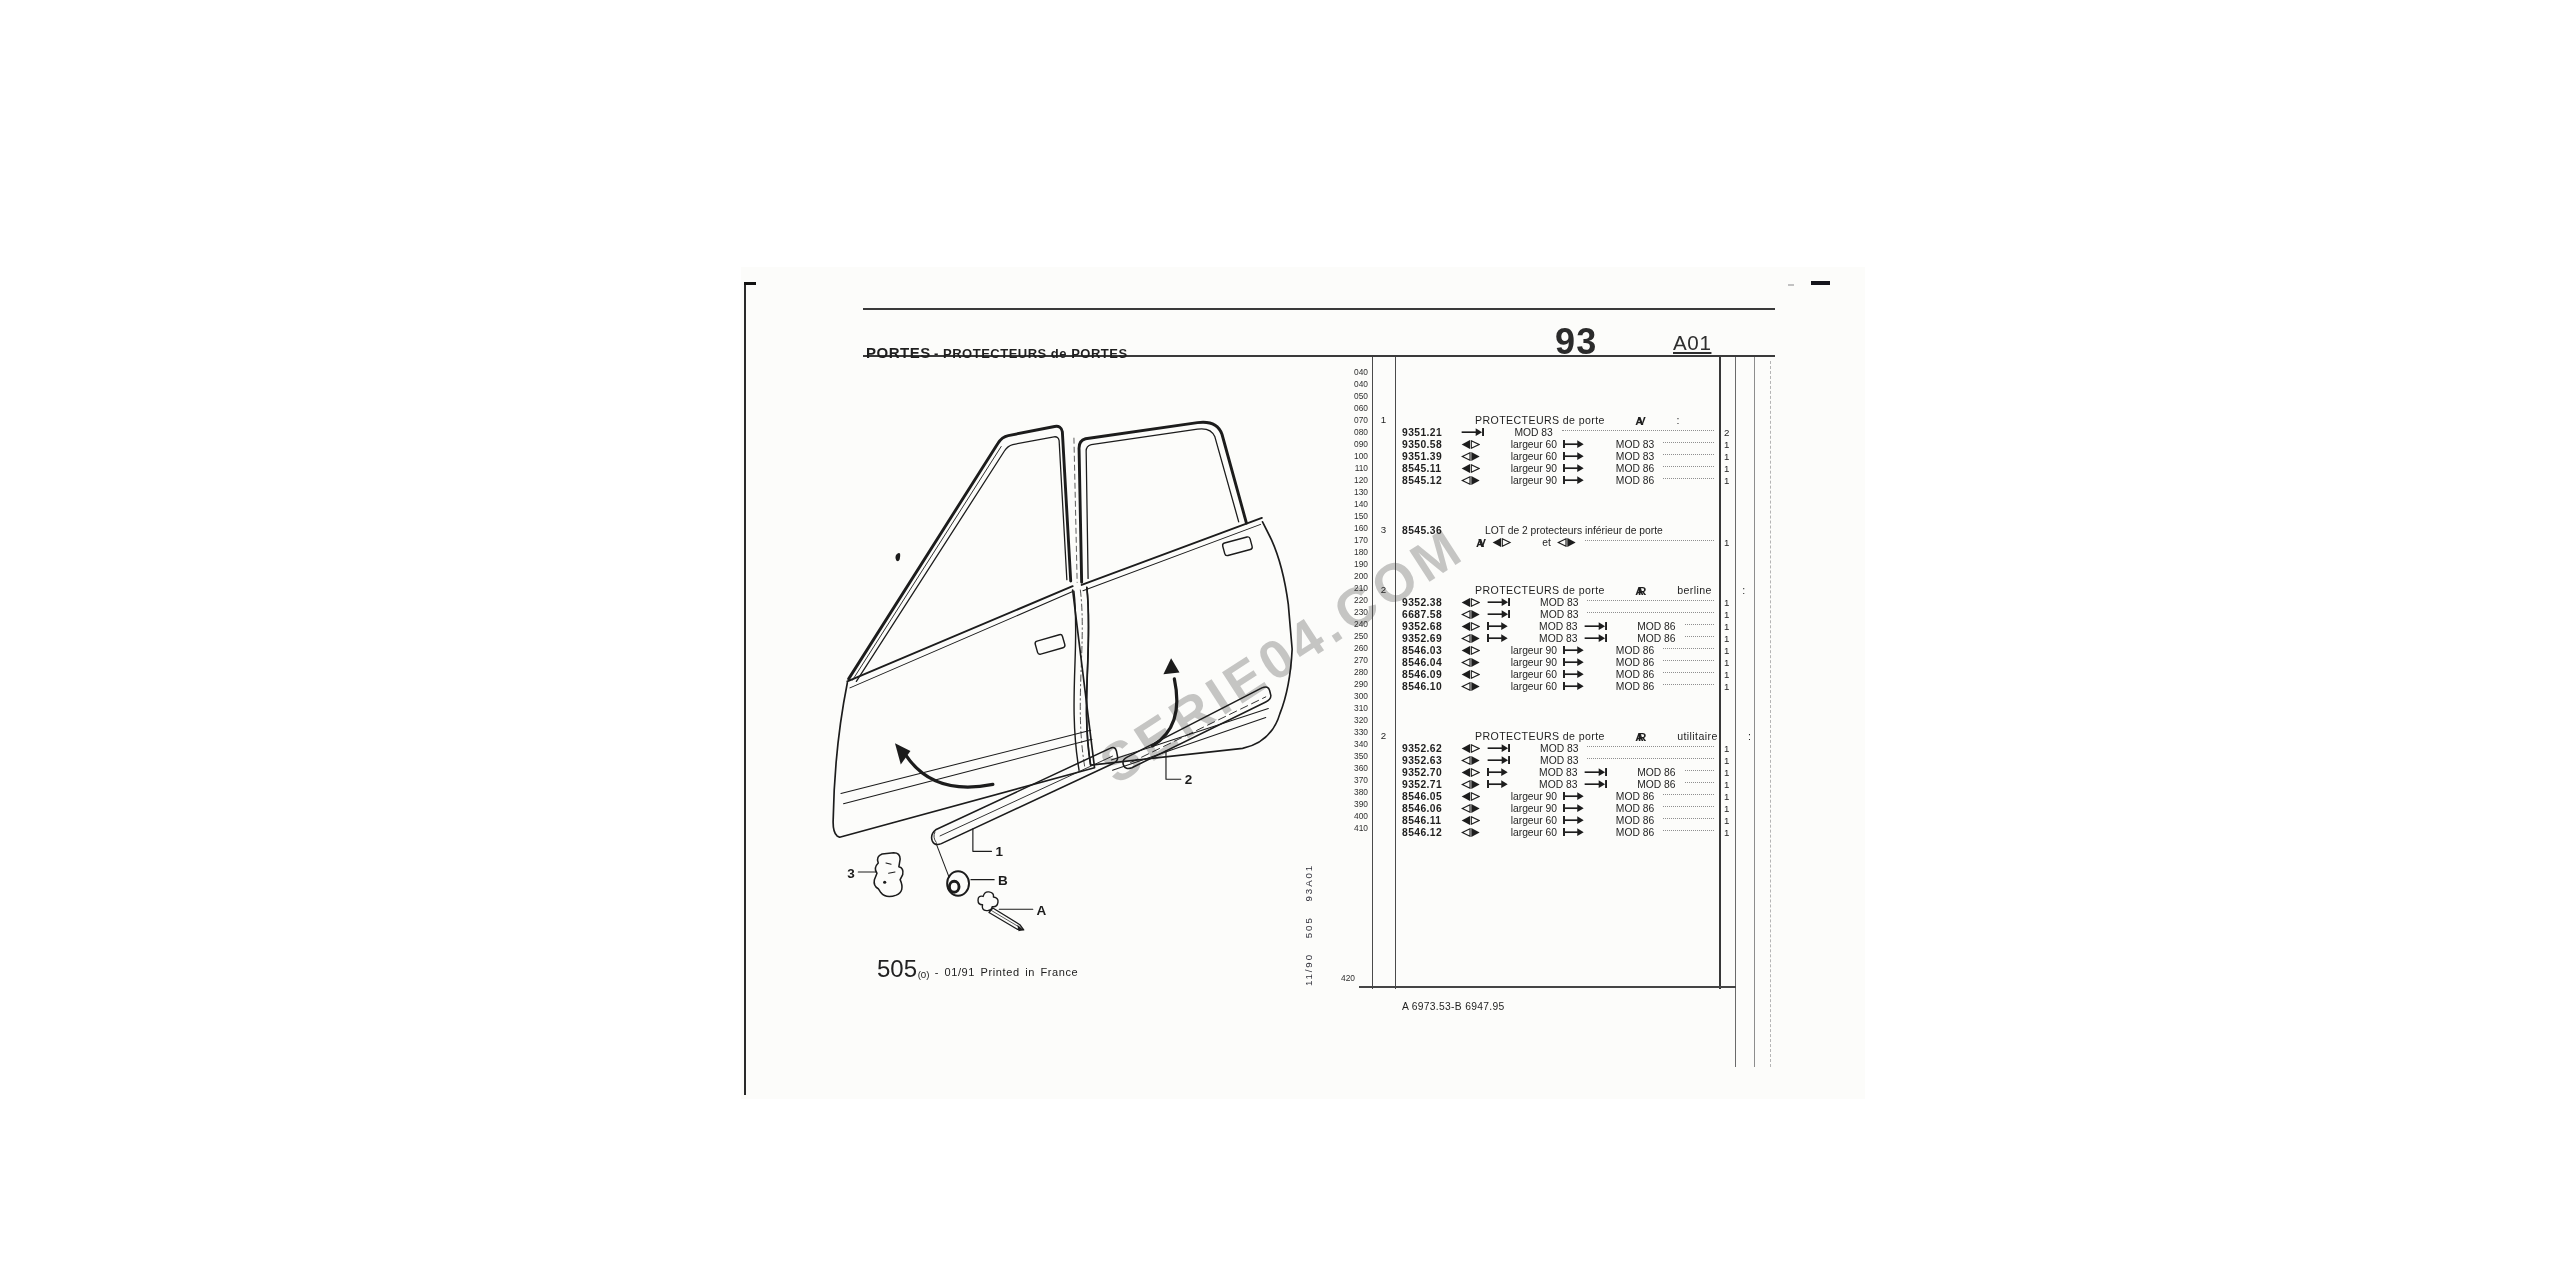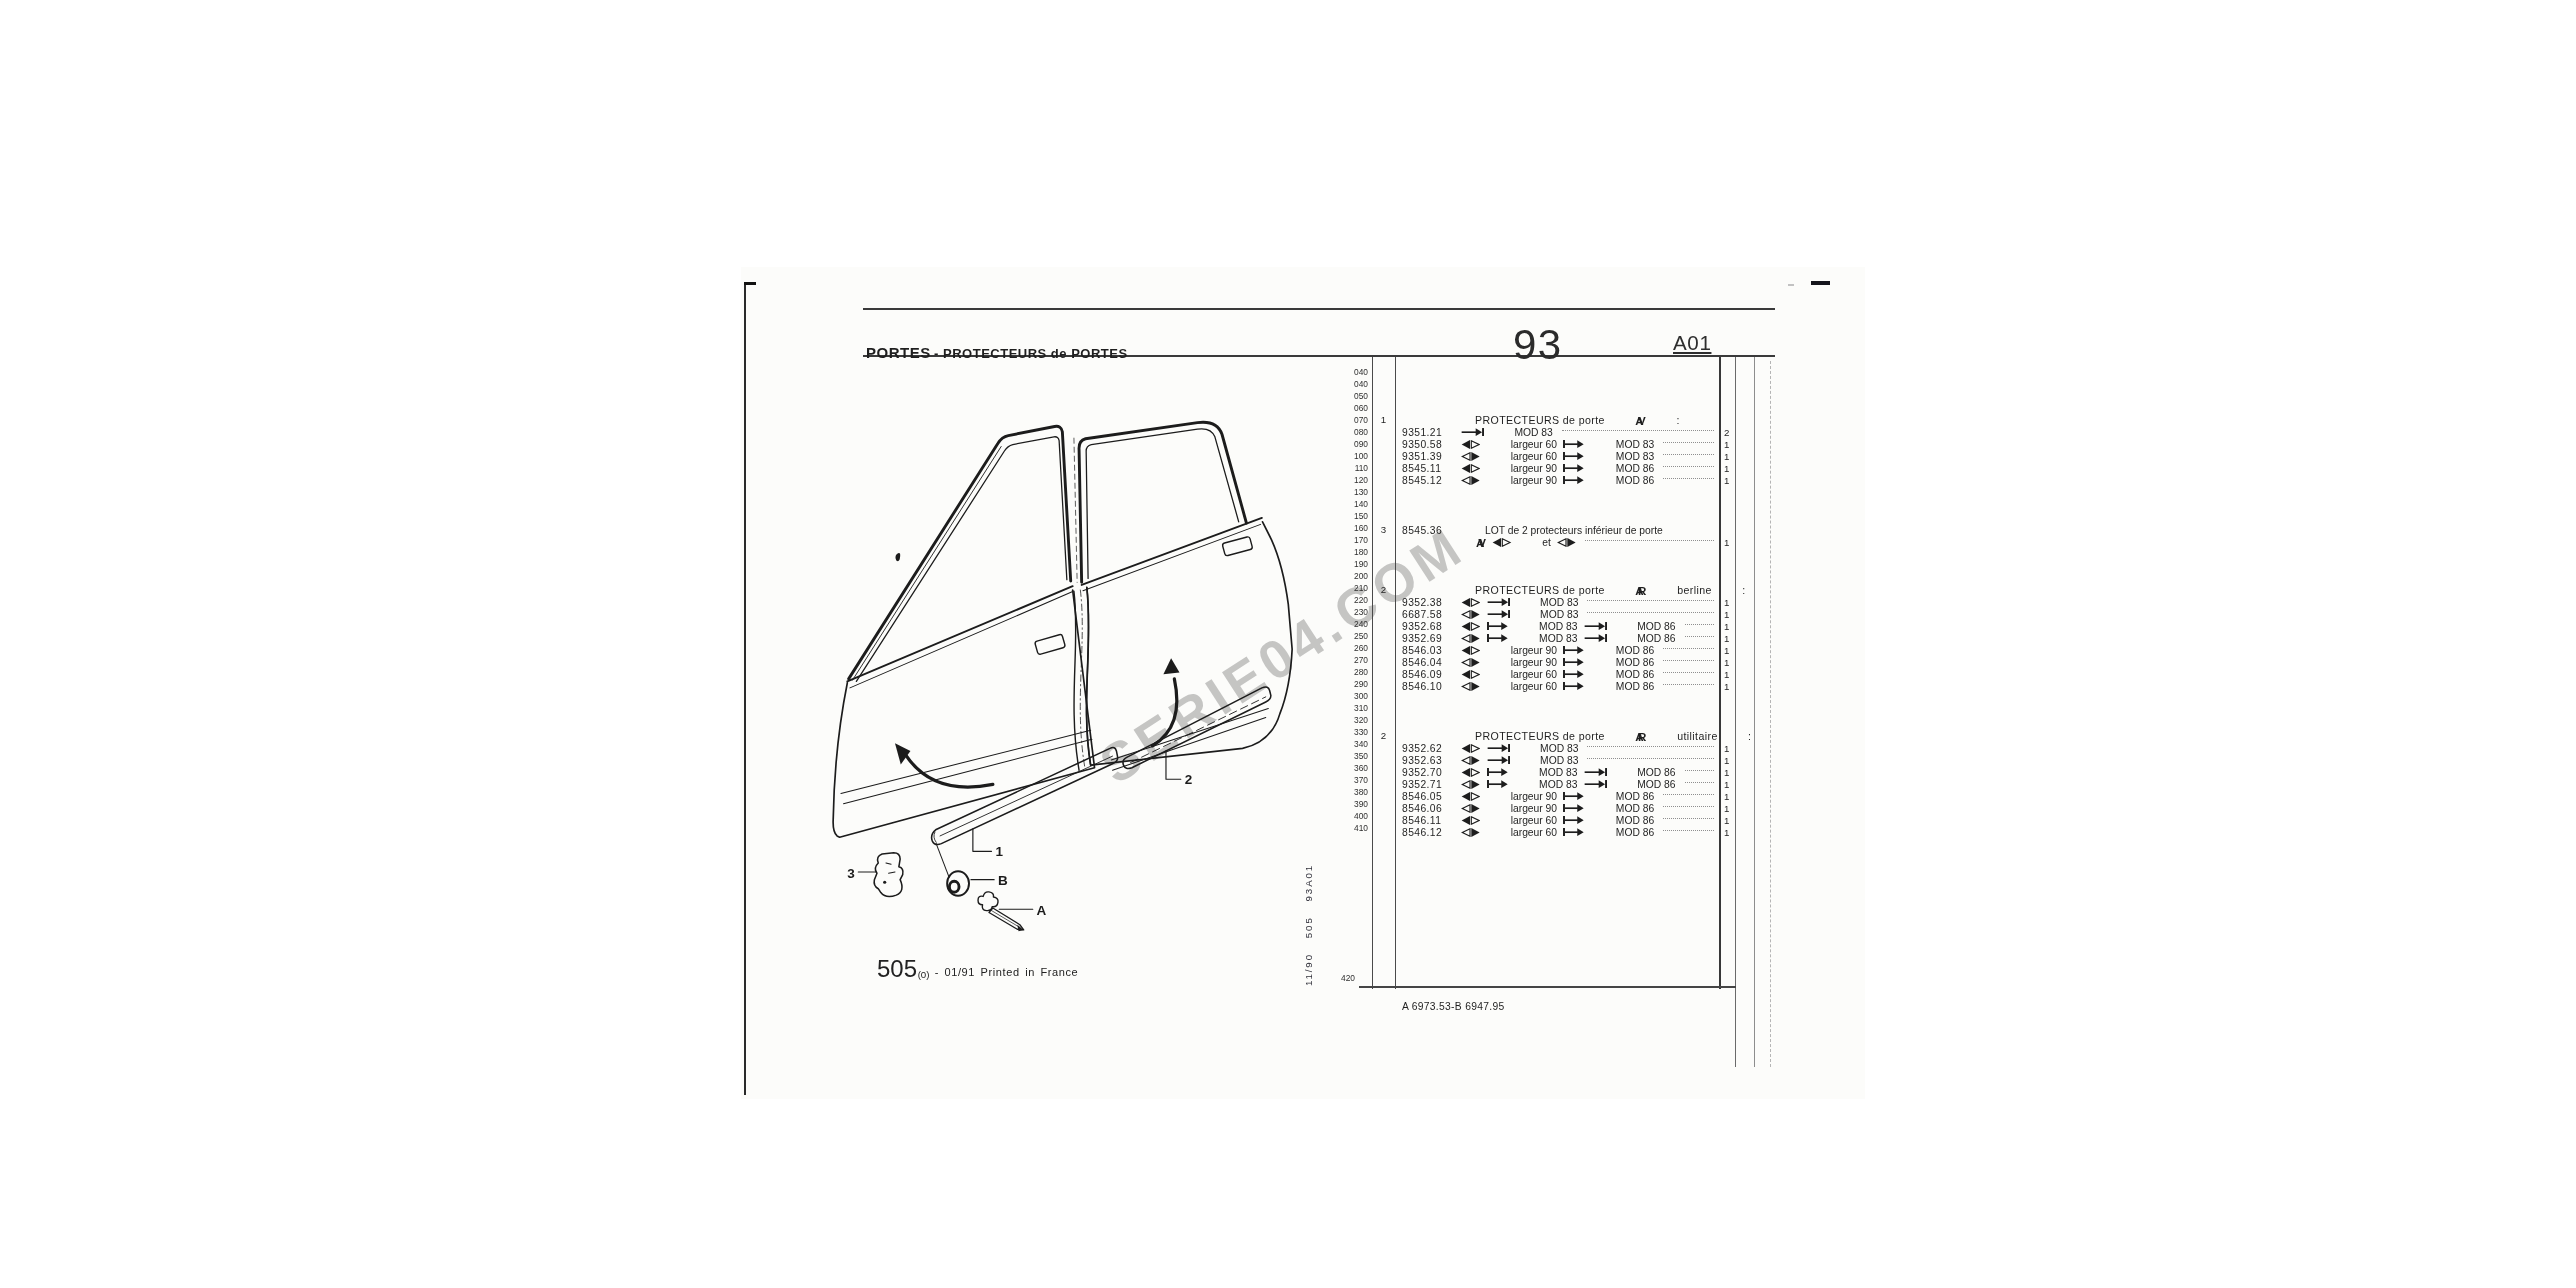--- a/index.html
+++ b/index.html
@@ -11,36 +11,36 @@
   
   .edge-v{left:744px;top:282px;width:1.9px;height:813px;background:#2a2a2a;}
   .edge-serif{left:744px;top:282px;width:12.2px;height:3.2px;background:#111;}
   .tick-tr{left:1811px;top:281px;width:19.3px;height:3.9px;background:#15151c;}
   .tick-tr2{left:1788px;top:284px;width:5.8px;height:1.9px;background:#c2c2c2;}
   
   .rule{background:#3a3a3a;height:1.9px;}
   .hdr-title{left:866px;top:344px;white-space:nowrap;letter-spacing:0.5px;}
   .hdr-title .big{font-size:15px;font-weight:700;}
   .hdr-title .rest{font-size:13px;font-weight:600;}
-  .pagenum{left:1513px;top:321px;font-size:42px;font-weight:400;letter-spacing:1.3px;color:#2b2b2b;}
+  .pagenum{left:1555px;top:321px;font-size:36px;font-weight:700;letter-spacing:1.3px;color:#2b2b2b;}
   .pagecode{left:1673px;top:331px;font-size:20.6px;font-weight:400;letter-spacing:0.6px;color:#2e2e2e;text-decoration:underline;}
   
   .vline{width:1.3px;background:#4a4a4a;}
   
   .watermark{left:1282px;top:655px;transform:translate(-50%,-50%) rotate(-33deg);
      font-size:54px;font-weight:600;letter-spacing:5.2px;color:rgba(70,70,70,.30);white-space:nowrap;z-index:1;}
   
   .idxcol{left:1341px;top:366px;width:27px;text-align:right;font-size:8.4px;color:#2f2f2f;z-index:3;}
   .idxcol div{height:12px;line-height:12px;}
   .idx-last{left:1341px;top:973px;width:27px;font-size:8.4px;color:#2f2f2f;z-index:3;}
   
   .ptable{left:1359px;top:0;width:376px;height:1288px;z-index:3;font-size:10.3px;}
   .sec{position:absolute;left:0;width:376px;}
   .pline{display:flex;align-items:center;height:12px;padding-left:43px;box-sizing:border-box;width:376px;white-space:nowrap;}
-  .pline .ref{width:59px;flex:0 0 auto;letter-spacing:0.4px;}
+  .pline .ref{width:59px;flex:0 0 auto;letter-spacing:0.4px;font-weight:bold;}
   .pline .tk{margin-right:6.4px;flex:0 0 auto;padding-left:24px;}
   .pline .icon{display:inline-flex;align-items:center;margin-right:6.4px;flex:0 0 auto;}
   .pline .icon svg{display:block;}
   .leader{flex:1 1 auto;border-bottom:1.3px dotted #8f8f8f;margin:0 3.9px 2.6px 2.6px;min-width:0;}
   .qty{flex:0 0 16.7px;text-align:center;font-size:9.7px;}
   .headerline{padding-left:92px;font-size:10.6px;letter-spacing:0.4px;}
   .lotline2{padding-left:93px;}
   .itemno{position:absolute;left:13px;top:0;width:23px;height:12px;line-height:12px;
           text-align:center;font-size:9.7px;}
   .lig{display:inline-block;font-weight:700;font-size:11.6px;font-style:normal;}

